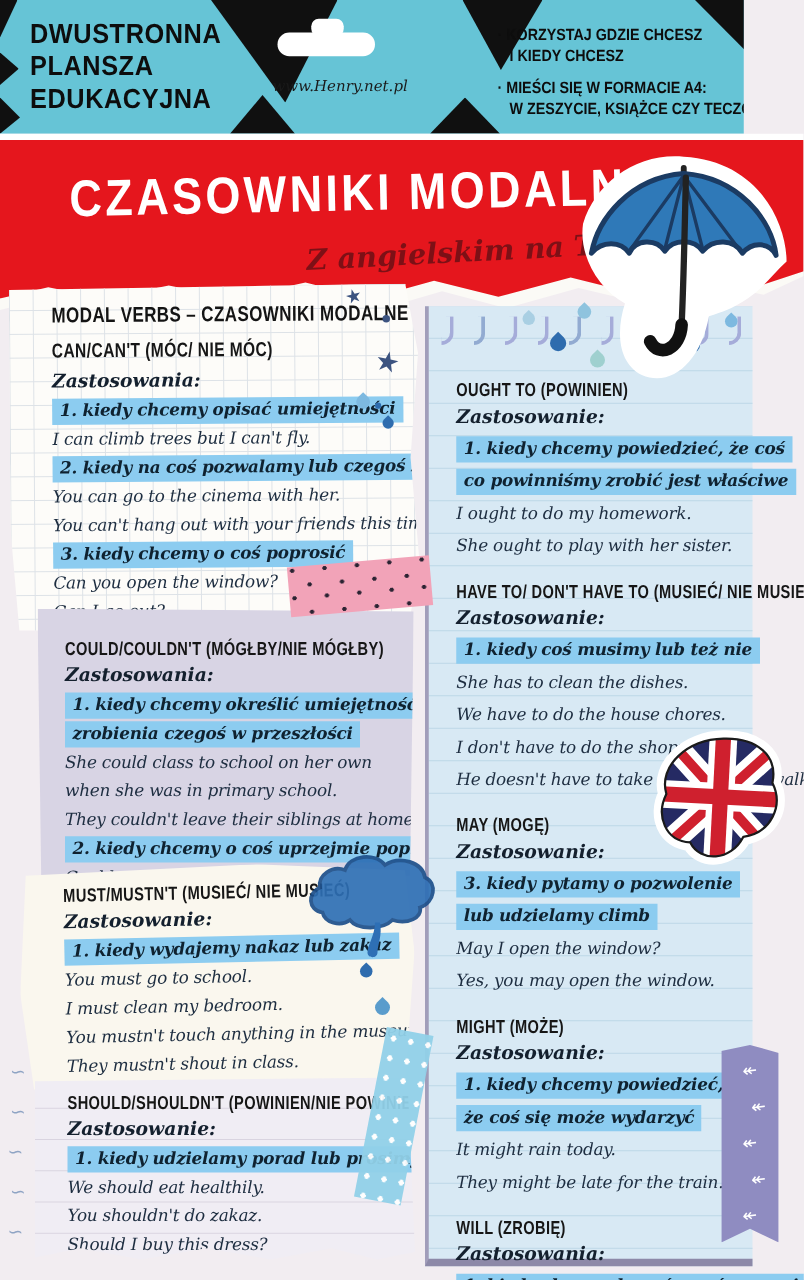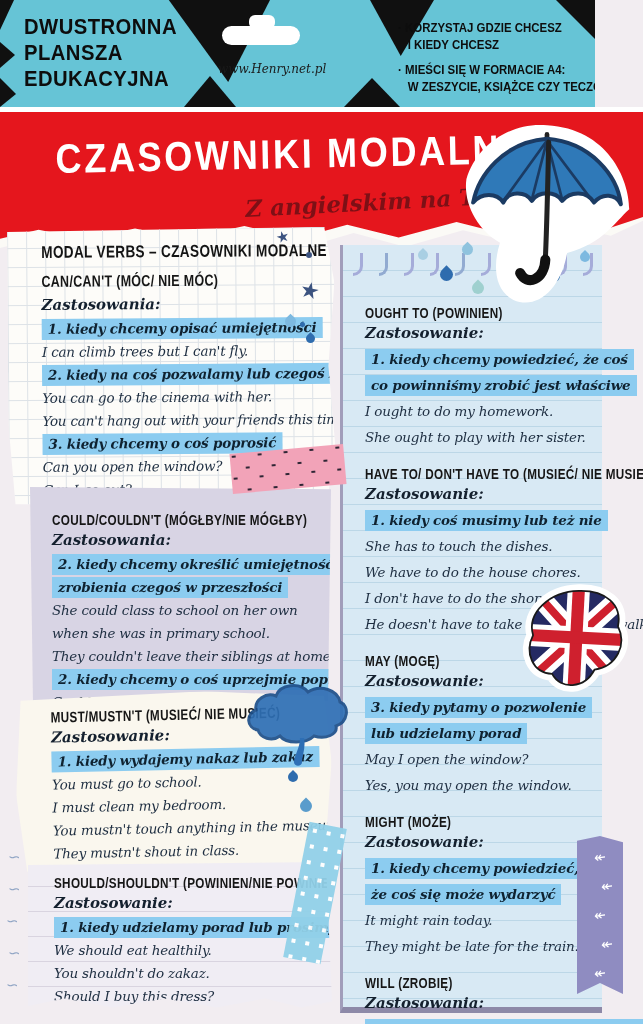--- a/index.html
+++ b/index.html
@@ -144,21 +144,21 @@
         <div class="line hl"><span>3. kiedy chcemy o coś poprosić</span></div>
         <div class="line ex"><span>Can you open the window?</span></div>
         <div class="line ex"><span>Can I go out?</span></div>
       </div>
   </div>
 
   <div class="card could-card">
     <div class="sec-title">COULD/COULDN'T (MÓGŁBY/NIE MÓGŁBY)</div>
     <div class="sec-label">Zastosowania:</div>
     <div class="sec-lines">
-        <div class="line hl"><span>2. kiedy chcemy określić umiejętność</span></div>
+        <div class="line hl"><span>1. kiedy chcemy określić umiejętność</span></div>
         <div class="line hl"><span>zrobienia czegoś w przeszłości</span></div>
         <div class="line ex"><span>She could class to school on her own</span></div>
         <div class="line ex"><span>when she was in primary school.</span></div>
         <div class="line ex"><span>They couldn't leave their siblings at home alone.</span></div>
         <div class="line hl"><span>2. kiedy chcemy o coś uprzejmie poprosić</span></div>
         <div class="line ex"><span>Could you repeat the question please?</span></div>
         <div class="line ex"><span>Could you wait for me please?</span></div>
       </div>
   </div>
 
@@ -207,32 +207,32 @@
         <div class="line hl"><span>co powinniśmy zrobić jest właściwe</span></div>
         <div class="line ex"><span>I ought to do my homework.</span></div>
         <div class="line ex"><span>She ought to play with her sister.</span></div>
       </div>
   </div>
   <div>
     <div class="sec-title">HAVE TO/ DON'T HAVE TO (MUSIEĆ/ NIE MUSIEĆ)</div>
     <div class="sec-label">Zastosowanie:</div>
     <div class="sec-lines">
         <div class="line hl"><span>1. kiedy coś musimy lub też nie</span></div>
-        <div class="line ex"><span>She has to touch the dishes.</span></div>
+        <div class="line ex"><span>She has to clean the dishes.</span></div>
         <div class="line ex"><span>We have to do the house chores.</span></div>
         <div class="line ex"><span>I don't have to do the shopping.</span></div>
         <div class="line ex"><span>He doesn't have to take the dog for a walk.</span></div>
       </div>
   </div>
   <div>
     <div class="sec-title">MAY (MOGĘ)</div>
     <div class="sec-label">Zastosowanie:</div>
     <div class="sec-lines">
         <div class="line hl"><span>3. kiedy pytamy o pozwolenie</span></div>
-        <div class="line hl"><span>lub udzielamy porad</span></div>
+        <div class="line hl"><span>lub udzielamy climb</span></div>
         <div class="line ex"><span>May I open the window?</span></div>
         <div class="line ex"><span>Yes, you may open the window.</span></div>
       </div>
   </div>
   <div>
     <div class="sec-title">MIGHT (MOŻE)</div>
     <div class="sec-label">Zastosowanie:</div>
     <div class="sec-lines">
         <div class="line hl"><span>1. kiedy chcemy powiedzieć,</span></div>
         <div class="line hl"><span>że coś się może wydarzyć</span></div>

